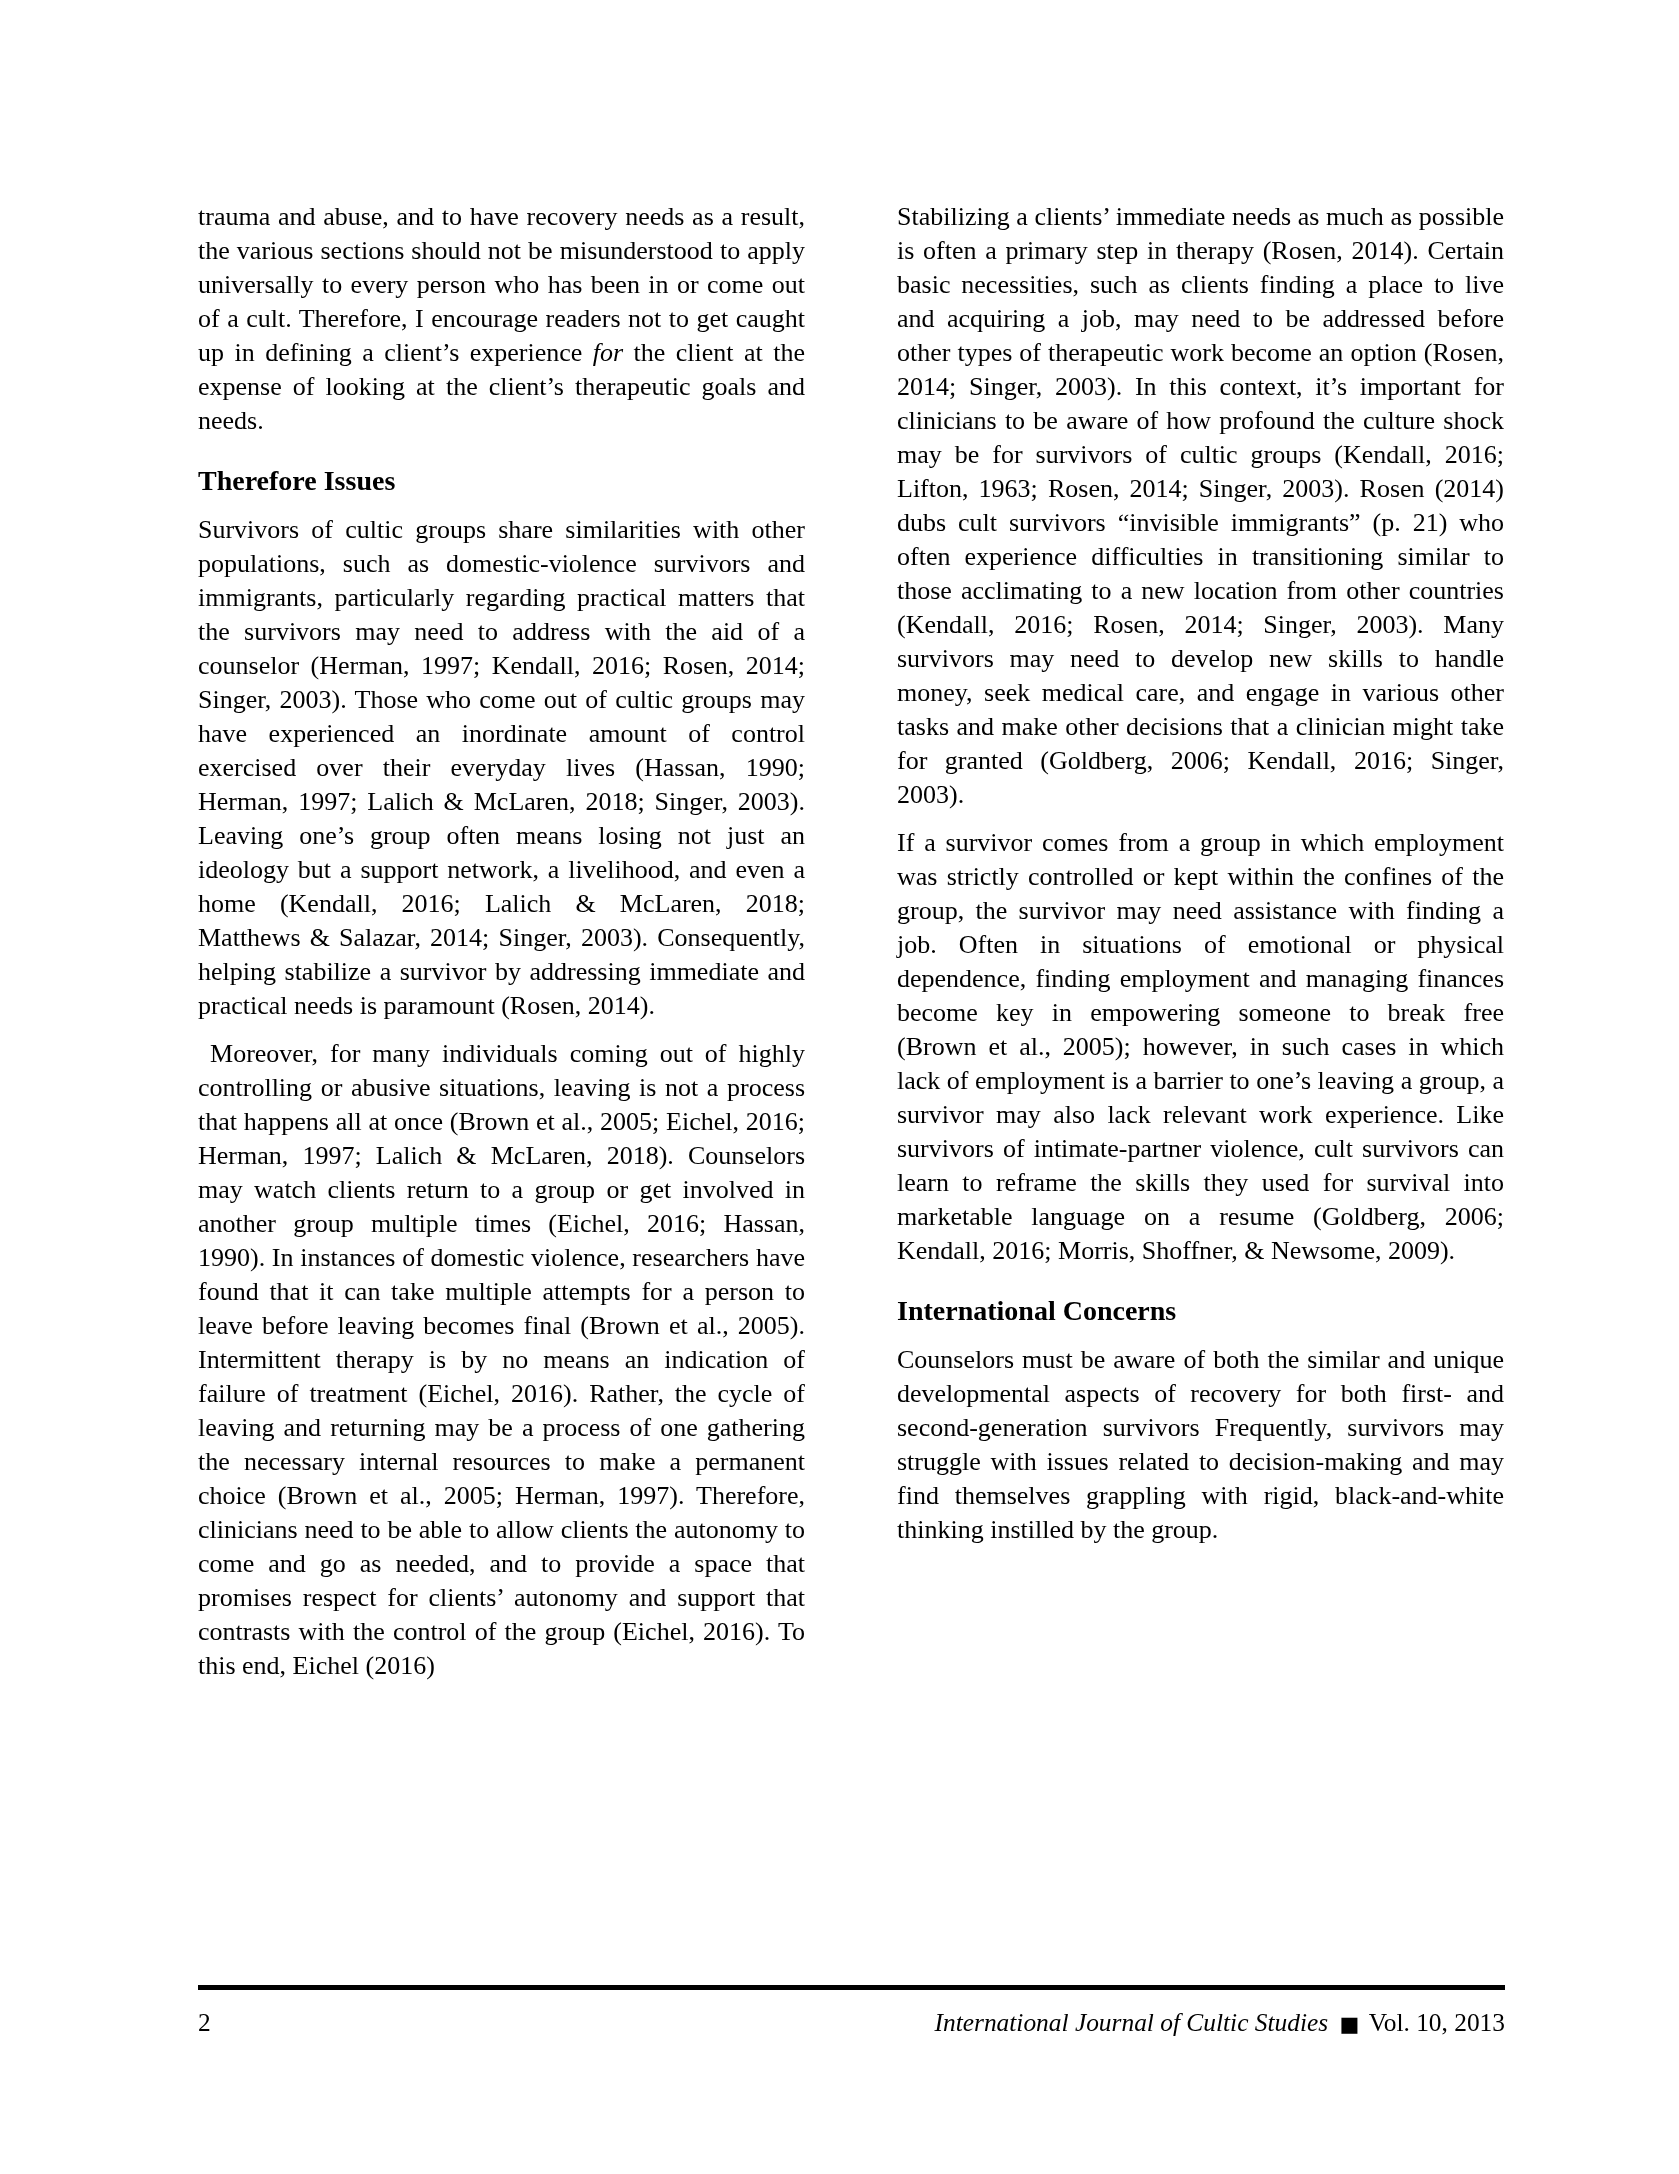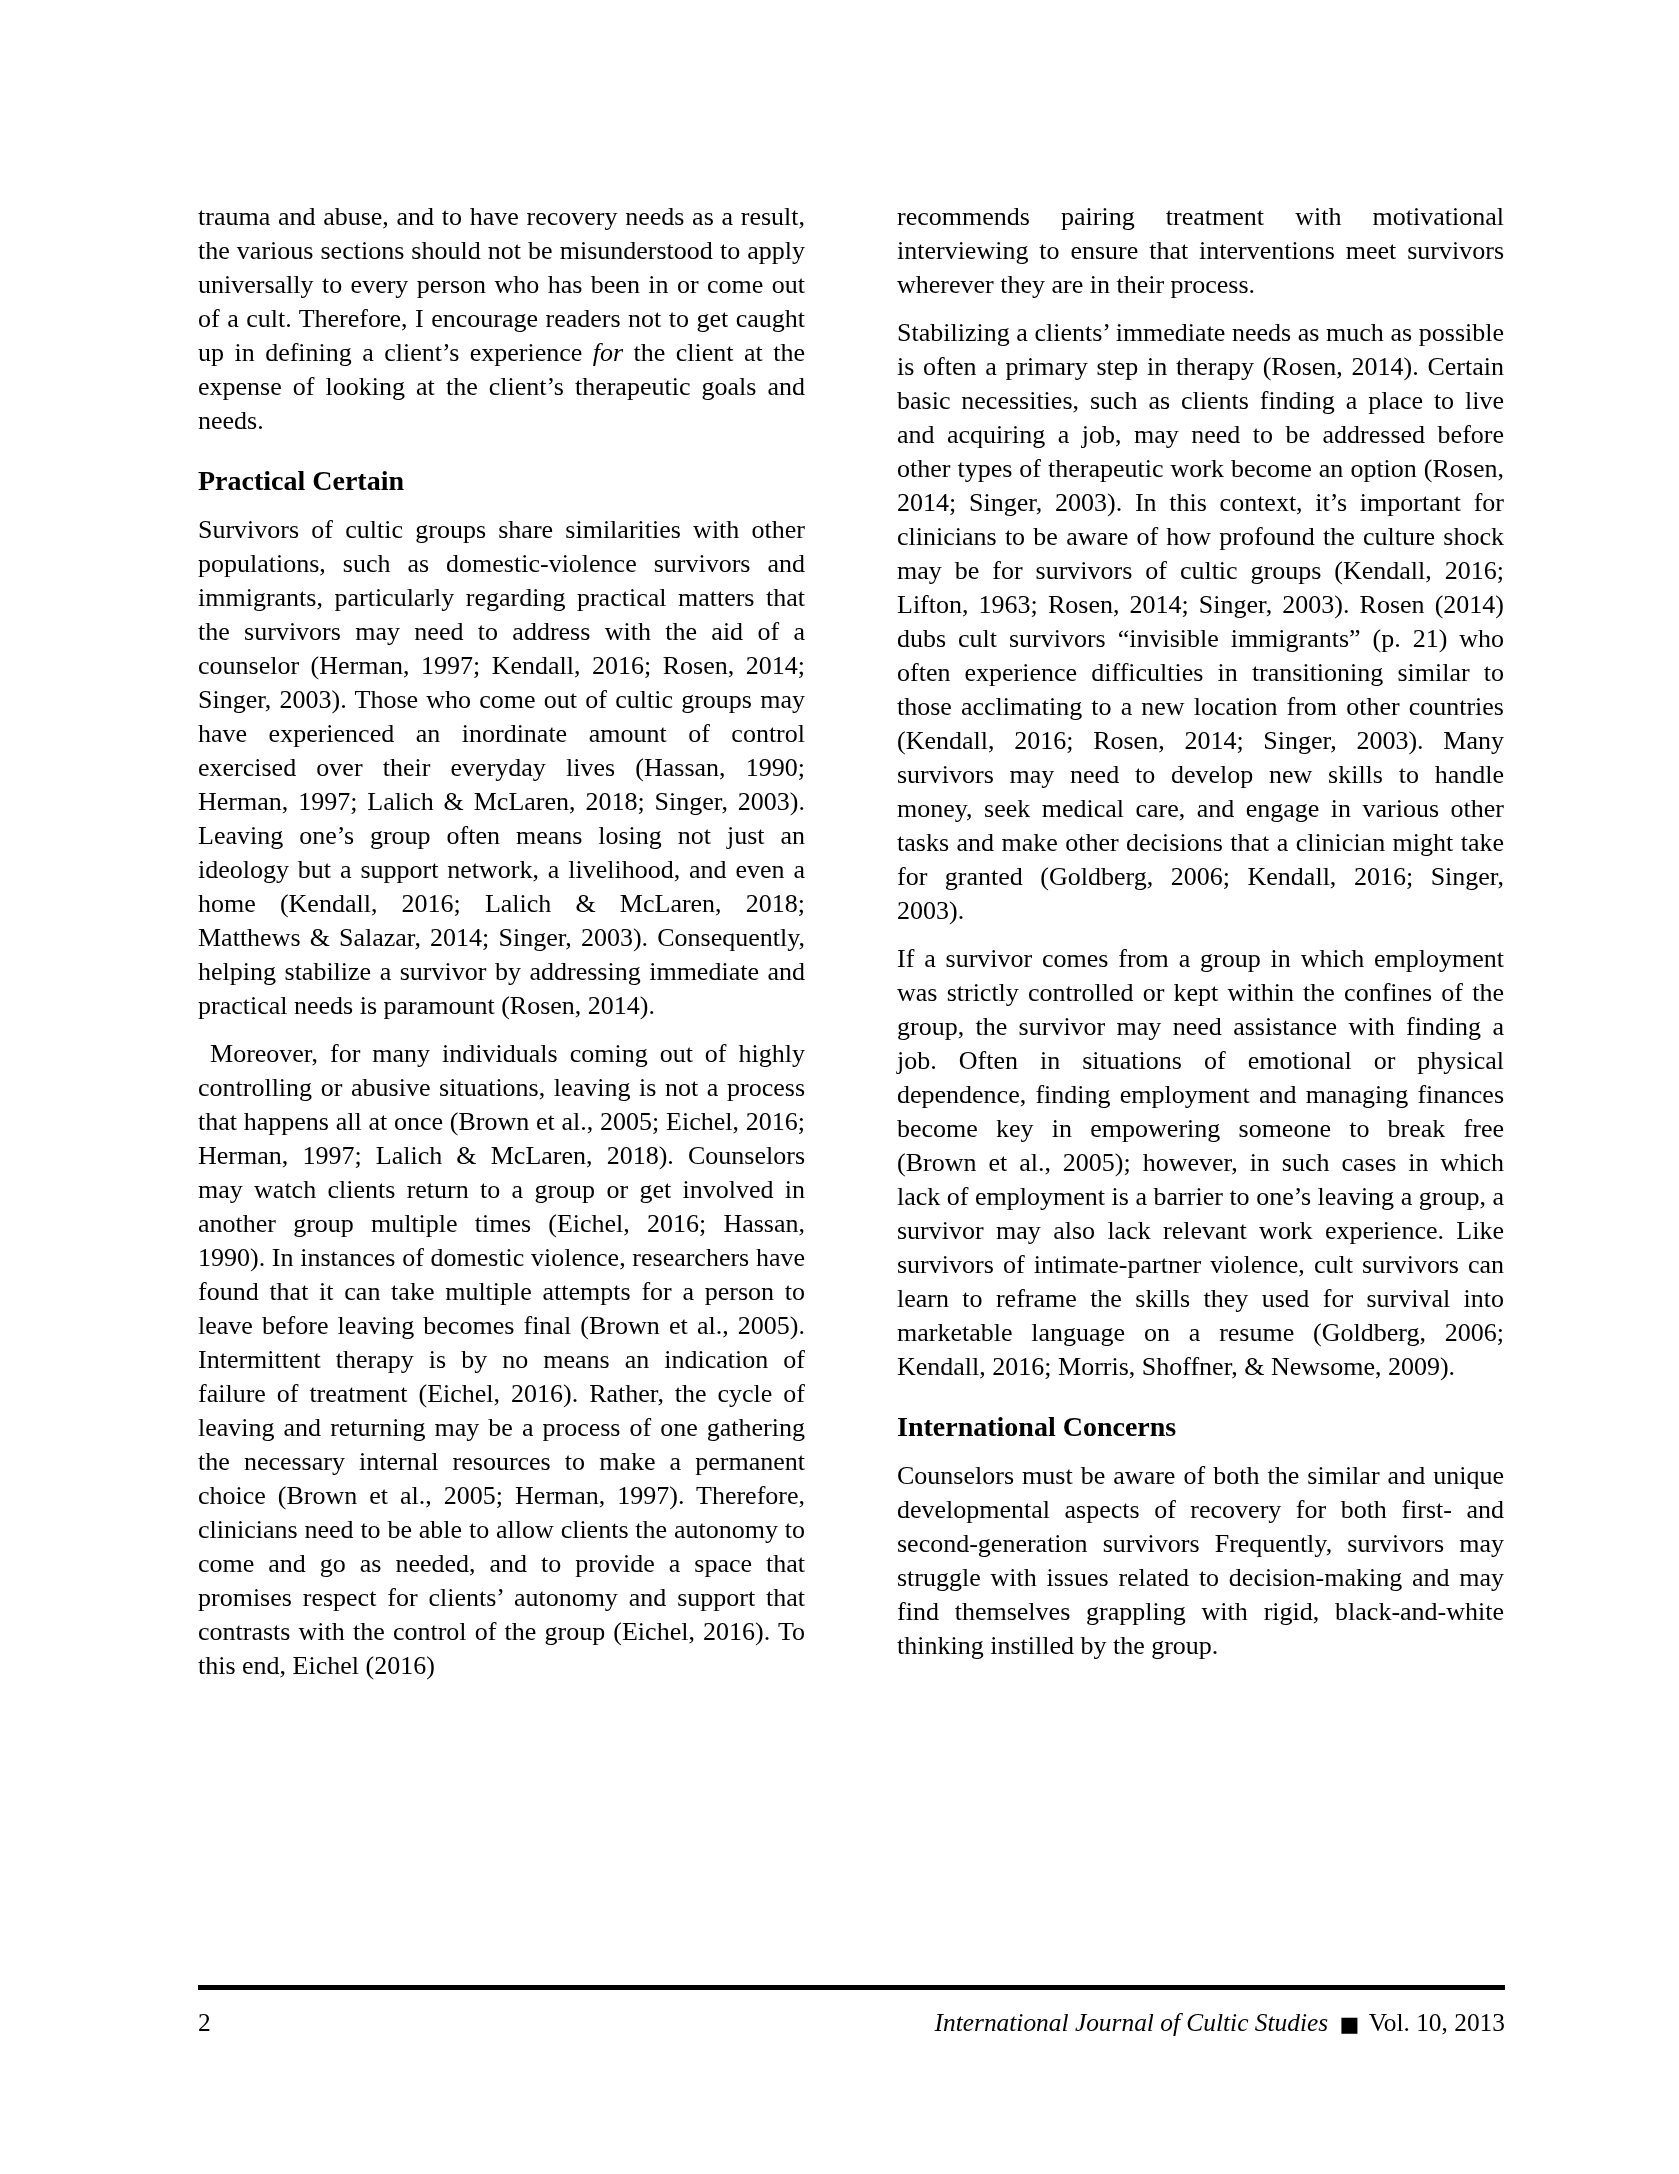--- a/index.html
+++ b/index.html
@@ -79,27 +79,26 @@
 </style>
 </head>
 <body>
 
 <div class="page">
 
   <main class="columns">
 
     <section class="col">
       <p class="para"><span>trauma and abuse, and to have recovery needs as a result, the various sections should not be misunderstood to apply universally to every person who has been in or come out of a cult. Therefore, I encourage readers not to get caught up in defining a client’s experience </span><em>for</em><span> the client at the expense of looking at the client’s therapeutic goals and needs.</span></p>
-      <h2 class="heading">Practical Certain</h2>
+      <h2 class="heading">Therefore Issues</h2>
       <p class="para">Survivors of cultic groups share similarities with other populations, such as domestic-violence survivors and immigrants, particularly regarding practical matters that the survivors may need to address with the aid of a counselor (Herman, 1997; Kendall, 2016; Rosen, 2014; Singer, 2003). Those who come out of cultic groups may have experienced an inordinate amount of control exercised over their everyday lives (Hassan, 1990; Herman, 1997; Lalich &amp; McLaren, 2018; Singer, 2003). Leaving one’s group often means losing not just an ideology but a support network, a livelihood, and even a home (Kendall, 2016; Lalich &amp; McLaren, 2018; Matthews &amp; Salazar, 2014; Singer, 2003). Consequently, helping stabilize a survivor by addressing immediate and practical needs is paramount (Rosen, 2014).</p>
       <p class="para">&nbsp;Moreover, for many individuals coming out of highly controlling or abusive situations, leaving is not a process that happens all at once (Brown et al., 2005; Eichel, 2016; Herman, 1997; Lalich &amp; McLaren, 2018). Counselors may watch clients return to a group or get involved in another group multiple times (Eichel, 2016; Hassan, 1990). In instances of domestic violence, researchers have found that it can take multiple attempts for a person to leave before leaving becomes final (Brown et al., 2005). Intermittent therapy is by no means an indication of failure of treatment (Eichel, 2016). Rather, the cycle of leaving and returning may be a process of one gathering the necessary internal resources to make a permanent choice (Brown et al., 2005; Herman, 1997). Therefore, clinicians need to be able to allow clients the autonomy to come and go as needed, and to provide a space that promises respect for clients’ autonomy and support that contrasts with the control of the group (Eichel, 2016). To this end, Eichel (2016)</p>
     </section>
 
     <section class="col">
-      <p class="para">recommends pairing treatment with motivational interviewing to ensure that interventions meet survivors wherever they are in their process.</p>
       <p class="para">Stabilizing a clients’ immediate needs as much as possible is often a primary step in therapy (Rosen, 2014). Certain basic necessities, such as clients finding a place to live and acquiring a job, may need to be addressed before other types of therapeutic work become an option (Rosen, 2014; Singer, 2003). In this context, it’s important for clinicians to be aware of how profound the culture shock may be for survivors of cultic groups (Kendall, 2016; Lifton, 1963; Rosen, 2014; Singer, 2003). Rosen (2014) dubs cult survivors “invisible immigrants” (p. 21) who often experience difficulties in transitioning similar to those acclimating to a new location from other countries (Kendall, 2016; Rosen, 2014; Singer, 2003). Many survivors may need to develop new skills to handle money, seek medical care, and engage in various other tasks and make other decisions that a clinician might take for granted (Goldberg, 2006; Kendall, 2016; Singer, 2003).</p>
       <p class="para">If a survivor comes from a group in which employment was strictly controlled or kept within the confines of the group, the survivor may need assistance with finding a job. Often in situations of emotional or physical dependence, finding employment and managing finances become key in empowering someone to break free (Brown et al., 2005); however, in such cases in which lack of employment is a barrier to one’s leaving a group, a survivor may also lack relevant work experience. Like survivors of intimate-partner violence, cult survivors can learn to reframe the skills they used for survival into marketable language on a resume (Goldberg, 2006; Kendall, 2016; Morris, Shoffner, &amp; Newsome, 2009).</p>
       <h2 class="heading">International Concerns</h2>
       <p class="para">Counselors must be aware of both the similar and unique developmental aspects of recovery for both first- and second-generation survivors Frequently, survivors may struggle with issues related to decision-making and may find themselves grappling with rigid, black-and-white thinking instilled by the group.</p>
     </section>
 
   </main>
 
   <div class="footer-rule"></div>
 

